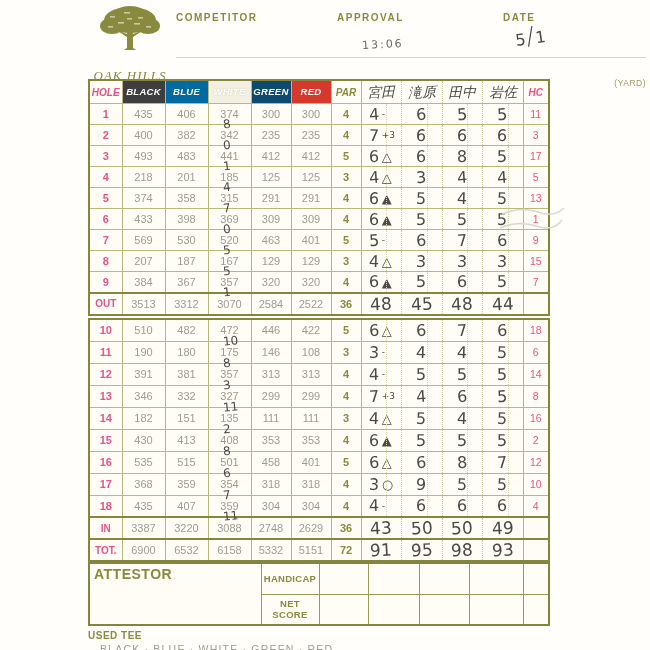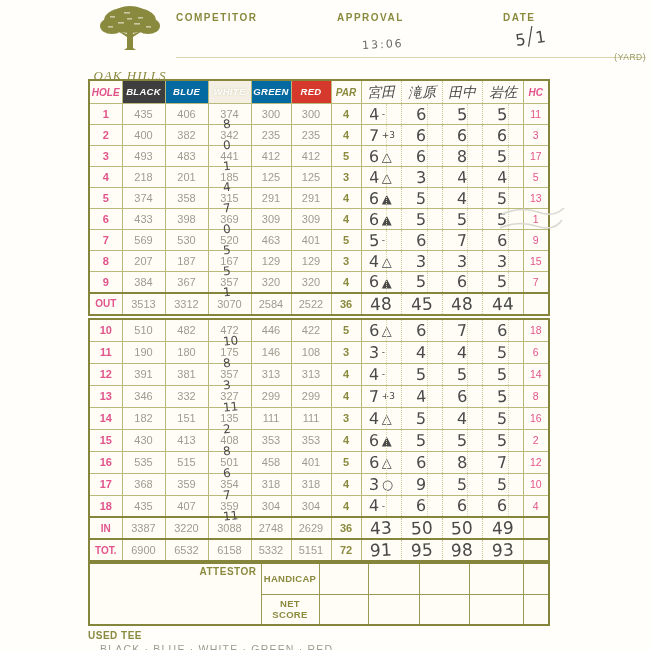--- a/index.html
+++ b/index.html
@@ -7,21 +7,21 @@
         font-family:"Liberation Sans",sans-serif;}
 
   
   .logo{position:absolute;left:88px;top:4px;width:84px;text-align:center;}
   .logo .club{font-family:"Liberation Serif",serif;font-style:italic;font-size:13px;
               color:#8a8a3f;letter-spacing:1px;margin-top:12px;}
   .hdr-label{position:absolute;top:12px;font-size:10px;font-weight:bold;color:#8a8a3f;
              letter-spacing:1.5px;text-align:right;}
   #competitor-label{left:176px;} #approval-label{left:337px;} #date-label{left:503px;}
   .sign-line{position:absolute;left:176px;right:4px;top:57px;border-top:1px solid #ddd3ac;}
-  .yard-note{position:absolute;right:4px;top:52px;font-size:8.5px;color:#9a9a64;letter-spacing:.5px;}
+  .yard-note{position:absolute;right:4px;top:78px;font-size:8.5px;color:#9a9a64;letter-spacing:.5px;}
   .hw{font-family:"DejaVu Sans",sans-serif;color:#4a4a4a;}
   #approval-time{position:absolute;left:362px;top:38px;font-size:11px;transform:rotate(-3deg);
                  letter-spacing:2px;color:#6b6b66;}
   #date-written{position:absolute;left:515px;top:22px;font-size:16px;transform:rotate(-8deg);}
   #date-written .slash{font-size:24px;font-weight:300;margin:0 1px;}
 
   
   table{border-collapse:collapse;table-layout:fixed;}
   .score-table{position:absolute;left:88px;width:460px;border:2px solid #85853c;background:#fffdf6;}
   #front-table{top:79px;} #back-table{top:318px;}
@@ -50,21 +50,21 @@
   .total-row td{border-top:2px solid #85853c;margin-top:32px;}
   .t-label{font-weight:bold;color:#e2548c;font-size:10px;}
   .t-yard{color:#9c9c90;font-size:11px;}
   .total{font-size:17px;display:inline-block;transform:rotate(-3deg);}
 
   
   #attestor-box{position:absolute;left:88px;top:562px;width:460px;border:2px solid #85853c;
       background:#fffdf6;}
   #attestor-box tr{height:31px;}
   #attestor-box td{border:1px solid #9a9a55;}
-  .attestor-cell{text-align:right;vertical-align:top;padding:2px 4px;font-size:10px;
+  .attestor-cell{text-align:left;vertical-align:top;padding:2px 4px;font-size:14px;
       font-weight:bold;color:#8a8a3f;letter-spacing:.5px;}
   .f-label{font-size:9.5px;font-weight:bold;color:#8a8a3f;letter-spacing:.3px;}
 
   
   #used-tee-label{position:absolute;left:88px;top:630px;font-size:10px;font-weight:bold;
       color:#8a8a3f;letter-spacing:.5px;}
   #used-tee-values{position:absolute;left:100px;top:643px;font-size:10.5px;color:#9c9c90;
       letter-spacing:1.2px;}
 
   .scribble{position:absolute;pointer-events:none;}
@@ -129,21 +129,21 @@
         <td style="padding:0">
             <span class="chip" style="background:#3e3e3e">BLACK</span>
           </td>
         <td style="padding:0">
             <span class="chip" style="background:#0369a1">BLUE</span>
           </td>
         <td style="padding:0">
             <span class="chip" style="background:#f3f0e3;color:#ffffff;text-shadow:0 0 2px #c9c4a8">WHITE</span>
           </td>
         <td style="padding:0">
-            <span class="chip" style="background:#0369a1">GREEN</span>
+            <span class="chip" style="background:#0c4a6e">GREEN</span>
           </td>
         <td style="padding:0">
             <span class="chip" style="background:#d5392b">RED</span>
           </td>
         <td class="lab" style="color:#8a8a3f">PAR</td>
         <td class="c-score"><span class="hw name">宮田</span></td>
         <td class="c-score"><span class="hw name">滝原</span></td>
         <td class="c-score"><span class="hw name">田中</span></td>
         <td class="c-score"><span class="hw name">岩佐</span></td>
         <td class="lab" style="color:#e2548c">HC</td>

